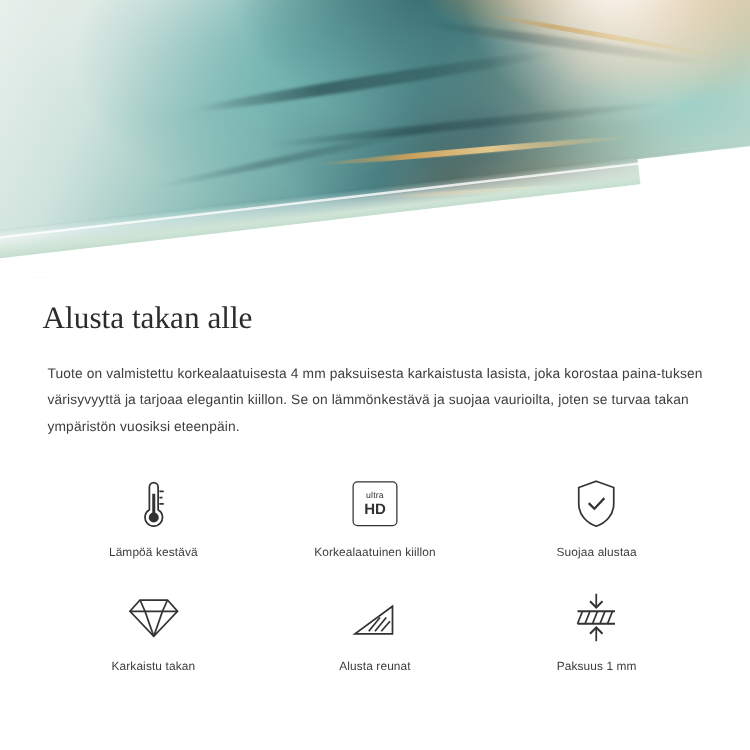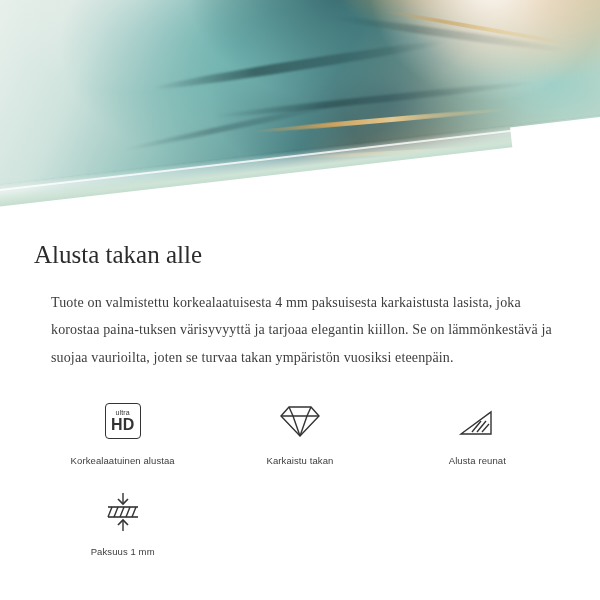--- a/index.html
+++ b/index.html
@@ -133,27 +133,26 @@
     font-family: "Liberation Serif", serif;
     font-size: 25px;
     line-height: 1.32;
     color: #2c2c2c;
     margin: 16px 0 0 0;
     font-weight: 400;
   }
   .headline .line2 { display: block; }
 
   .paragraph {
-    margin: 18px 0 0 17px;
-    font-size: 14px;
+    margin: 18px 0 0 4px;
+    font-size: 11px;
     line-height: 1.95;
     color: #3d3d3d;
     max-width: 540px;
     letter-spacing: 0.01em;
-    font-family: Liberation Serif, serif;
   }
 
   
   .features {
     margin-top: 26px;
     display: grid;
     grid-template-columns: repeat(3, 1fr);
     row-gap: 22px;
     column-gap: 0;
   }
@@ -183,21 +182,21 @@
     height: 34px;
     border: 1.4px solid #333;
     border-radius: 4px;
     display: flex;
     flex-direction: column;
     align-items: center;
     justify-content: center;
     line-height: 1;
   }
   .hd-badge .t1 { font-size: 7px; letter-spacing: .02em; }
-  .hd-badge .t2 { font-size: 16px; font-weight: bold; margin-top: 1px; }
+  .hd-badge .t2 { font-size: 12px; font-weight: bold; margin-top: 1px; }
 </style>
 </head>
 <body>
 
 <div class="page">
 
   <div class="hero">
     <div class="hero-art"></div>
     <div class="vein v1"></div>
     <div class="vein v2"></div>
@@ -218,31 +217,53 @@
   <div class="content">
 
     <h1 class="headline">
       <span>Alusta takan alle</span>
     </h1>
 
     <p class="paragraph">Tuote on valmistettu korkealaatuisesta 4 mm paksuisesta karkaistusta lasista, joka korostaa paina-tuksen värisyvyyttä ja tarjoaa elegantin kiillon. Se on lämmönkestävä ja suojaa vaurioilta, joten se turvaa takan ympäristön vuosiksi eteenpäin.</p>
 
     <div class="features">
 
+      <div class="feature">
+        <div class="feature-icon">
+          <svg width="26" height="44" viewBox="0 0 26 44" fill="none" stroke="#333" stroke-width="1.4">
+            <path d="M13 5a3.5 3.5 0 0 1 3.5 3.5v18.3a7 7 0 1 1-7 0V8.5A3.5 3.5 0 0 1 13 5z"></path>
+            <circle cx="13" cy="33" r="4" fill="#333" stroke="none"></circle>
+            <line x1="13" y1="14" x2="13" y2="31" stroke="#333" stroke-width="2.4"></line>
+            <line x1="17.5" y1="12" x2="21" y2="12"></line>
+            <line x1="17.5" y1="17" x2="20" y2="17"></line>
+            <line x1="17.5" y1="22" x2="21" y2="22"></line>
+          </svg>
+        </div>
+        <div class="feature-label">Lämpöä kestävä</div>
+      </div>
 
       <div class="feature">
         <div class="feature-icon">
           <div class="hd-badge">
             <span class="t1">ultra</span>
             <span class="t2">HD</span>
           </div>
         </div>
-        <div class="feature-label">Korkealaatuinen alustaa</div>
-      </div>
-
+        <div class="feature-label">Korkealaatuinen kiillon</div>
+      </div>
+
+      <div class="feature">
+        <div class="feature-icon">
+          <svg width="36" height="42" viewBox="0 0 36 42" fill="none" stroke="#333" stroke-width="1.4">
+            <path d="M18 3 L32 8 V21 C32 30 25.5 36.5 18 39 C10.5 36.5 4 30 4 21 V8 Z"></path>
+            <polyline points="12,20.5 16.5,25 24.5,16.5" stroke-width="1.8"></polyline>
+          </svg>
+        </div>
+        <div class="feature-label">Suojaa alustaa</div>
+      </div>
 
       <div class="feature">
         <div class="feature-icon">
           <svg width="42" height="38" viewBox="0 0 42 38" fill="none" stroke="#333" stroke-width="1.4">
             <path d="M10 5 H32 L40 14 L21 34 L2 14 Z"></path>
             <line x1="2" y1="14" x2="40" y2="14"></line>
             <line x1="10" y1="5" x2="14" y2="14"></line>
             <line x1="32" y1="5" x2="28" y2="14"></line>
             <line x1="14" y1="14" x2="21" y2="34"></line>
             <line x1="28" y1="14" x2="21" y2="34"></line>

